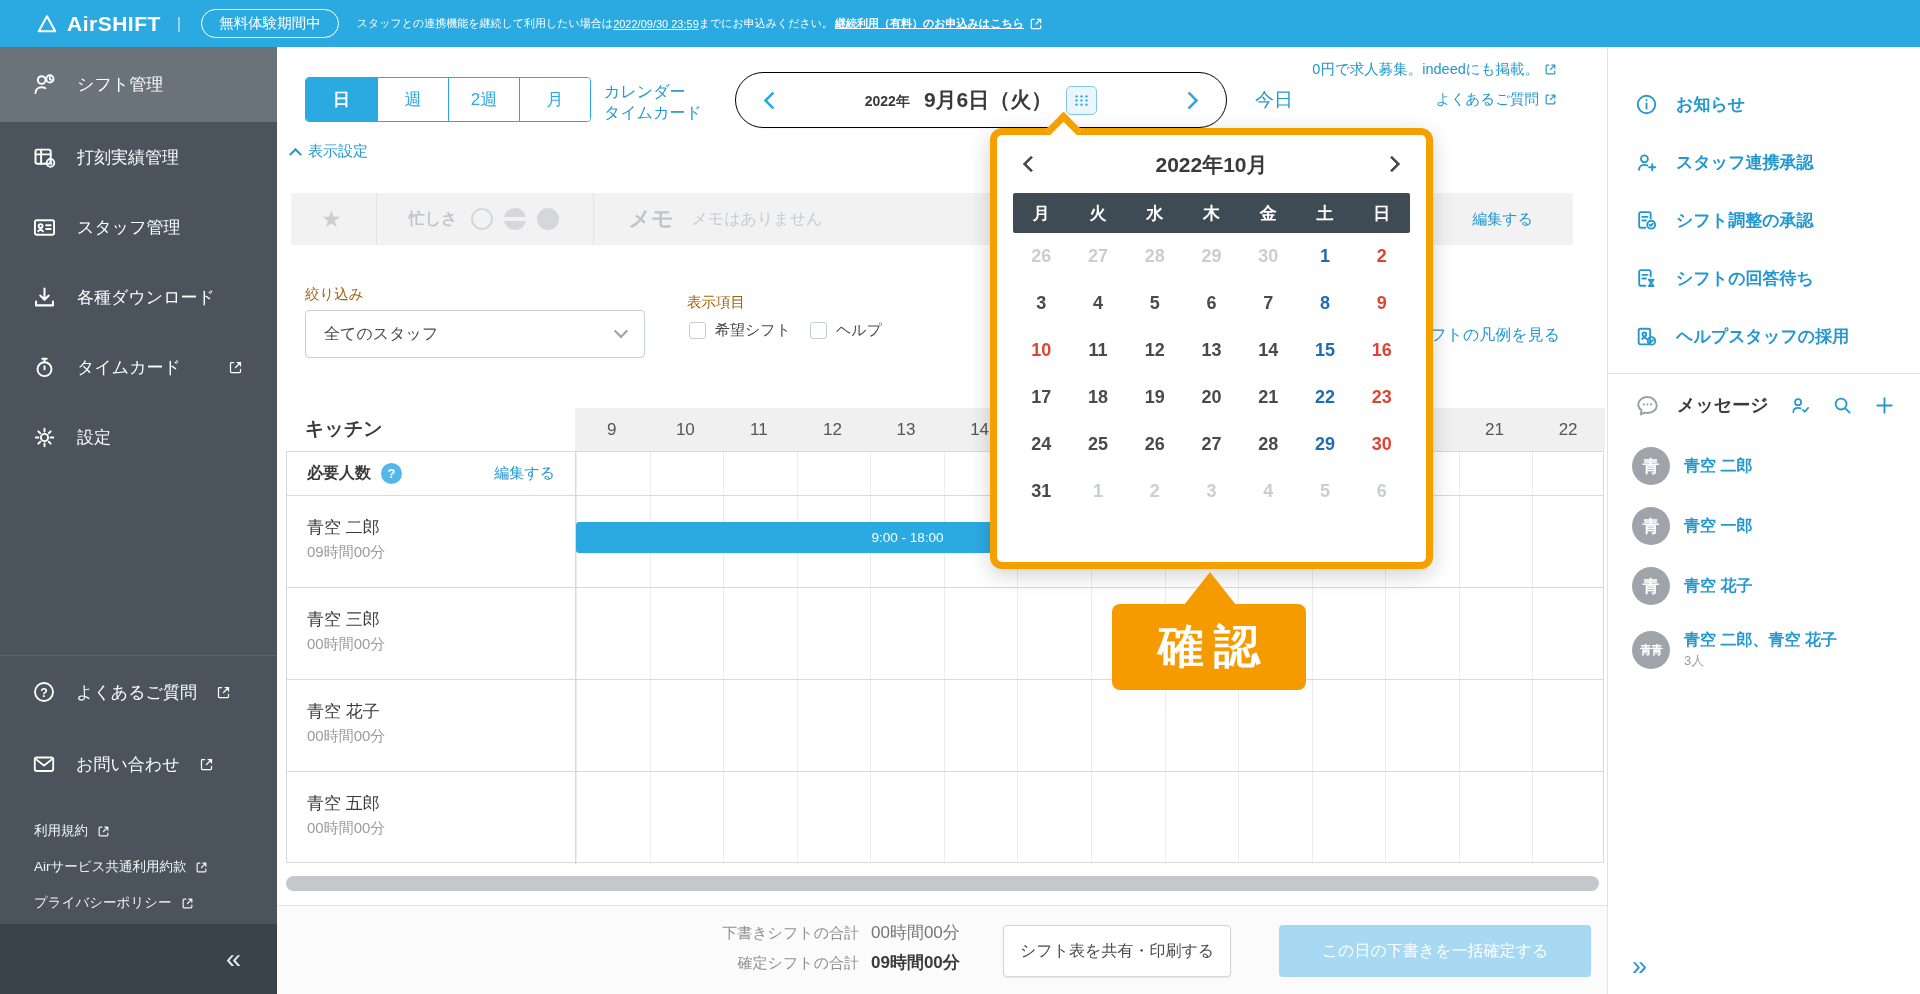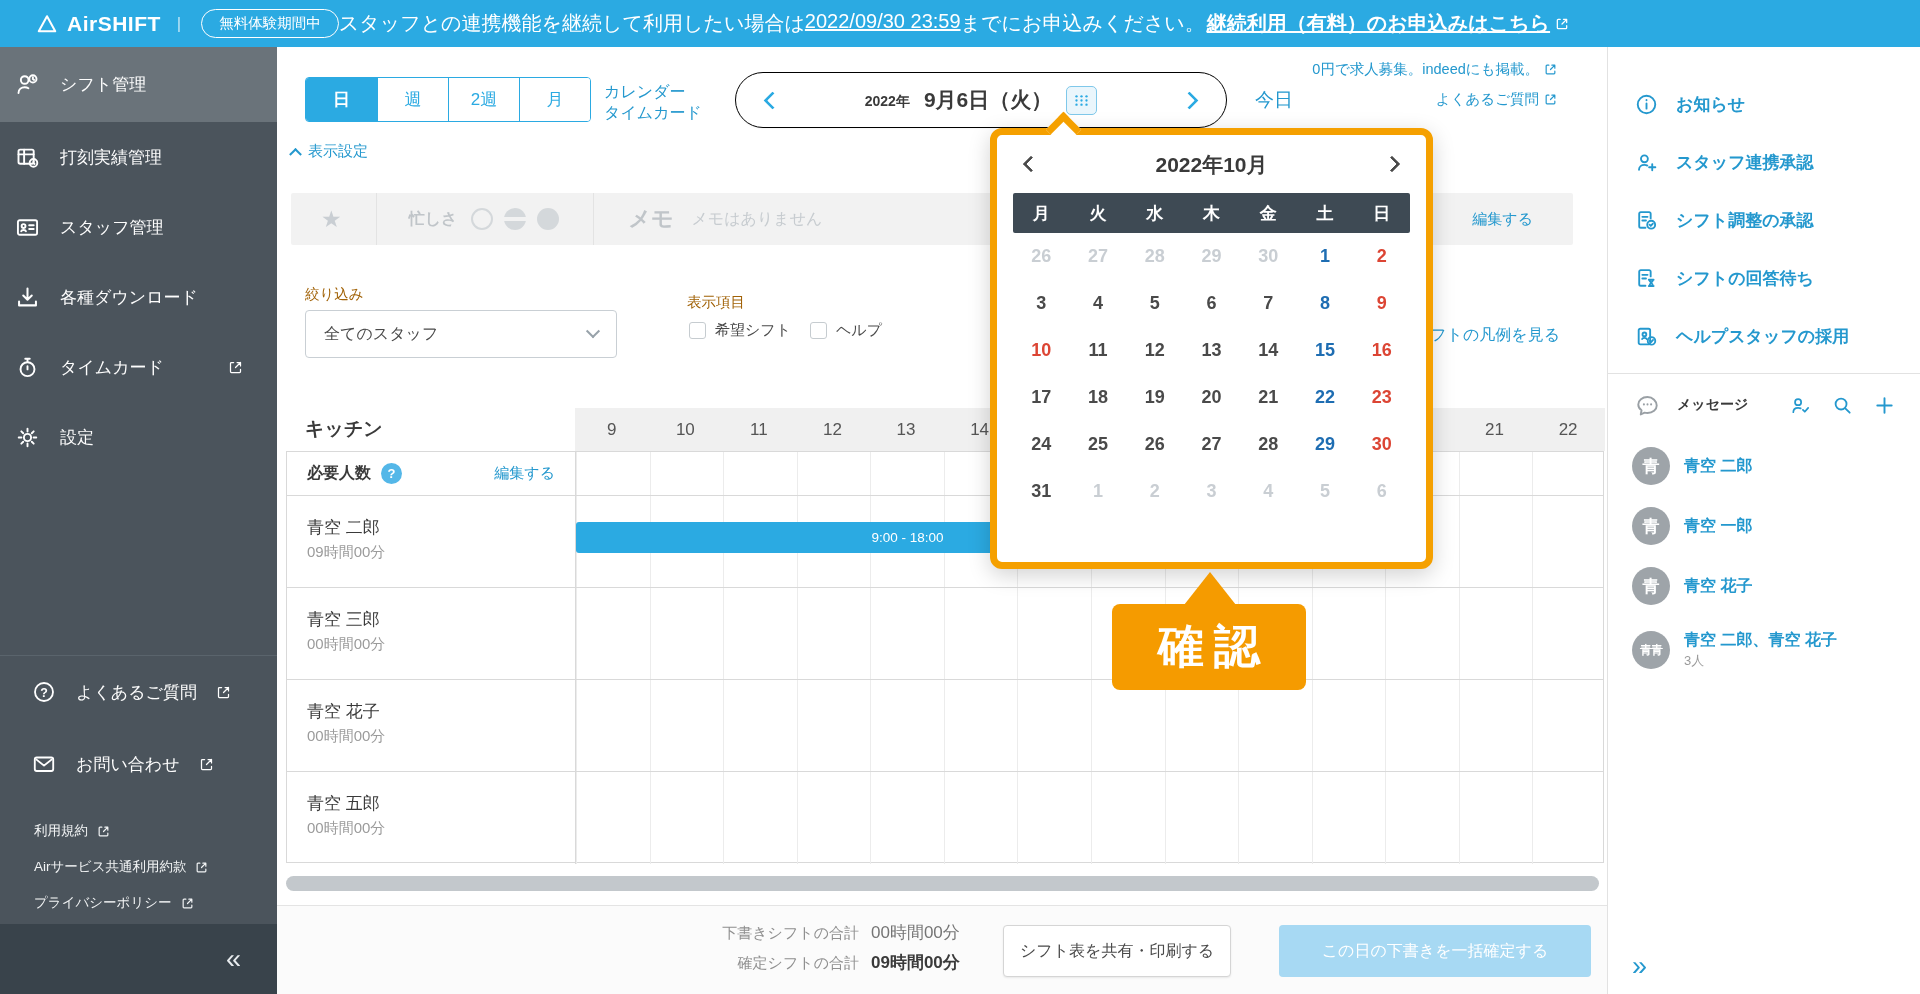--- a/index.html
+++ b/index.html
@@ -6,27 +6,27 @@
   html,body { width:1920px; height:994px; }
   body { font-family:"Liberation Sans","DejaVu Sans",sans-serif; background:#fff; }
   #app { position:relative; width:1920px; height:994px; overflow:hidden; background:#fff; }
   svg { display:block; }
 
   
   .topbar { position:absolute; left:0; top:0; width:1920px; height:47px; background:#2BAAE2; color:#fff; display:flex; align-items:center; z-index:60; }
   .brand { margin-left:36px; display:flex; align-items:center; gap:9px; font-size:21px; font-weight:700; letter-spacing:.5px; }
   .tb-sep { margin:0 20px 0 16px; font-size:17px; opacity:.7; }
   .badge { border:1.5px solid #fff; border-radius:16px; padding:4px 17px; font-size:14.5px; white-space:nowrap; }
-  .notice { font-size:20px; white-space:nowrap; display:flex; }
+  .notice { margin-left:18px; font-size:11px; white-space:nowrap; display:flex; align-items:center; }
   .notice .u { text-decoration:underline; }
   .notice-link { font-weight:700; text-decoration:underline; display:inline-flex; align-items:center; gap:5px; margin-left:2px; cursor:pointer; }
 
   
   .lsidebar { position:absolute; left:0; top:47px; width:277px; bottom:0; background:#4B545C; color:#FDFDFD; z-index:55; }
-  .lnav-item { height:70px; display:flex; align-items:center; padding-left:14px; gap:19px; font-size:17px; cursor:pointer; }
+  .lnav-item { height:70px; display:flex; align-items:center; padding-left:31px; gap:19px; font-size:17px; cursor:pointer; }
   .lnav-item.active { height:75px; background:#6A737A; }
   .lnav-item .ml { margin-left:auto; margin-right:34px; }
   .side-help { position:absolute; top:608px; left:0; right:0; border-top:1px solid #5A646C; }
   .help-item { height:72px; display:flex; align-items:center; padding-left:31px; gap:19px; font-size:17px; cursor:pointer; }
   .side-legal { position:absolute; top:766px; left:0; right:0; }
   .legal-item { display:flex; align-items:center; gap:9px; font-size:13.5px; padding:9px 0 9px 34px; cursor:pointer; color:#F2F4F5; }
   .side-collapse { position:absolute; bottom:0; left:0; right:0; height:70px; background:#39434B; }
   .collapse-btn { position:absolute; right:36px; top:50%; transform:translateY(-50%); font-size:27px; color:#E8ECEF; cursor:pointer; line-height:1; }
 
   
@@ -64,21 +64,21 @@
   .busy-dots { display:flex; gap:11px; margin-left:14px; align-items:center; }
   .bd { width:22px; height:22px; border-radius:50%; }
   .bd-empty { border:2.5px solid #D4D8DB; background:#F2F2F2; }
   .bd-half { background:linear-gradient(180deg,#D4D8DB 40%,#F2F2F2 40%,#F2F2F2 58%,#D4D8DB 58%); }
   .bd-full { background:#D4D8DB; }
   .memo-label { margin-left:34px; font-size:22px; color:#C0C5C9; font-weight:700; }
   .memo-ph { margin-left:18px; font-size:16px; color:#C7CCD0; }
   .strip-edit { margin-left:auto; margin-right:40px; font-size:15px; color:#2498CE; cursor:pointer; }
 
   .flt-label { position:absolute; font-size:14.5px; color:#a16207; }
-  .staff-select { position:absolute; left:28px; top:263px; width:312px; height:48px; border:1px solid #C9CFD4; border-radius:4px; background:#fff; display:flex; align-items:center; padding:0 18px; font-size:16px; color:#4A4A4A; cursor:pointer; }
+  .staff-select { position:absolute; left:28px; top:263px; width:340px; height:48px; border:1px solid #C9CFD4; border-radius:4px; background:#fff; display:flex; align-items:center; padding:0 18px; font-size:16px; color:#4A4A4A; cursor:pointer; }
   .staff-select .chev-d { margin-left:auto; color:#98A2AA; }
   .cb-row { position:absolute; top:274px; display:flex; align-items:center; gap:9px; font-size:15px; color:#4A4A4A; cursor:pointer; }
   .cb { width:17px; height:17px; border:1px solid #C6CCD0; border-radius:3px; background:#fff; }
   .legend-link { position:absolute; top:278px; right:47px; font-size:16px; color:#2498CE; cursor:pointer; z-index:5; }
 
   
   .section-label { position:absolute; left:28px; top:369px; font-size:19px; font-weight:700; color:#3A3A3A; }
   .time-header { position:absolute; left:298px; top:361px; width:1030px; height:43px; background:#F0F0F0; display:flex; }
   .th-cell { width:73.57px; display:flex; align-items:center; justify-content:center; font-size:17px; color:#555; }
   .sched { position:absolute; left:9px; top:404px; width:1318px; height:412px; border:1px solid #D9D9D9; }
@@ -107,21 +107,21 @@
   .tval2 { font-size:17px; color:#3A3A3A; font-weight:700; }
   .share-btn { position:absolute; left:726px; top:19px; width:228px; height:52px; background:#fff; border:1px solid #D5D5D5; border-radius:4px; font-size:16px; color:#4A4A4A; display:flex; align-items:center; justify-content:center; cursor:pointer; box-shadow:0 1px 2px rgba(0,0,0,.08); font-family:inherit; }
   .confirm-btn { position:absolute; left:1002px; top:19px; width:312px; height:52px; background:#A7D9F3; border:none; border-radius:4px; font-size:16px; color:#fff; display:flex; align-items:center; justify-content:center; cursor:pointer; font-family:inherit; }
 
   
   .rsidebar { position:absolute; left:1607px; top:47px; width:313px; bottom:0; background:#fff; border-left:1px solid #E2E2E2; }
   .rnav { padding-top:28px; }
   .rnav-item { height:58px; display:flex; align-items:center; padding-left:26px; gap:17px; font-size:17px; font-weight:700; color:#2498CE; cursor:pointer; }
   .r-divider { border-top:1px solid #E2E2E2; margin-top:8px; }
   .msg-header { height:62px; display:flex; align-items:center; padding:0 24px 0 26px; }
-  .msg-title { margin-left:16px; font-size:14px; font-weight:700; color:#3A3A3A; }
+  .msg-title { margin-left:16px; font-size:18px; font-weight:700; color:#3A3A3A; }
   .msg-actions { margin-left:auto; display:flex; align-items:center; gap:19px; color:#2498CE; }
   .msg-item { height:60px; display:flex; align-items:center; padding-left:24px; gap:14px; cursor:pointer; }
   .avatar { width:38px; height:38px; border-radius:50%; background:#9EA4A9; color:#fff; display:flex; align-items:center; justify-content:center; font-size:17px; font-weight:700; flex:none; }
   .avatar.small { font-size:12px; letter-spacing:-1px; }
   .msg-name { font-size:16px; font-weight:700; color:#2498CE; line-height:20px; }
   .msg-sub { font-size:13px; color:#9B9B9B; font-weight:400; margin-top:2px; }
   .expand-btn { position:absolute; left:24px; bottom:14px; font-size:27px; color:#2498CE; cursor:pointer; line-height:1; }
 
   
   .cal-popup { position:absolute; left:990px; top:128px; width:443px; height:441px; background:#fff; border:7px solid #F5A000; border-radius:12px; box-shadow:0 6px 22px rgba(0,0,0,.18); z-index:40; padding:2px 14px; }

